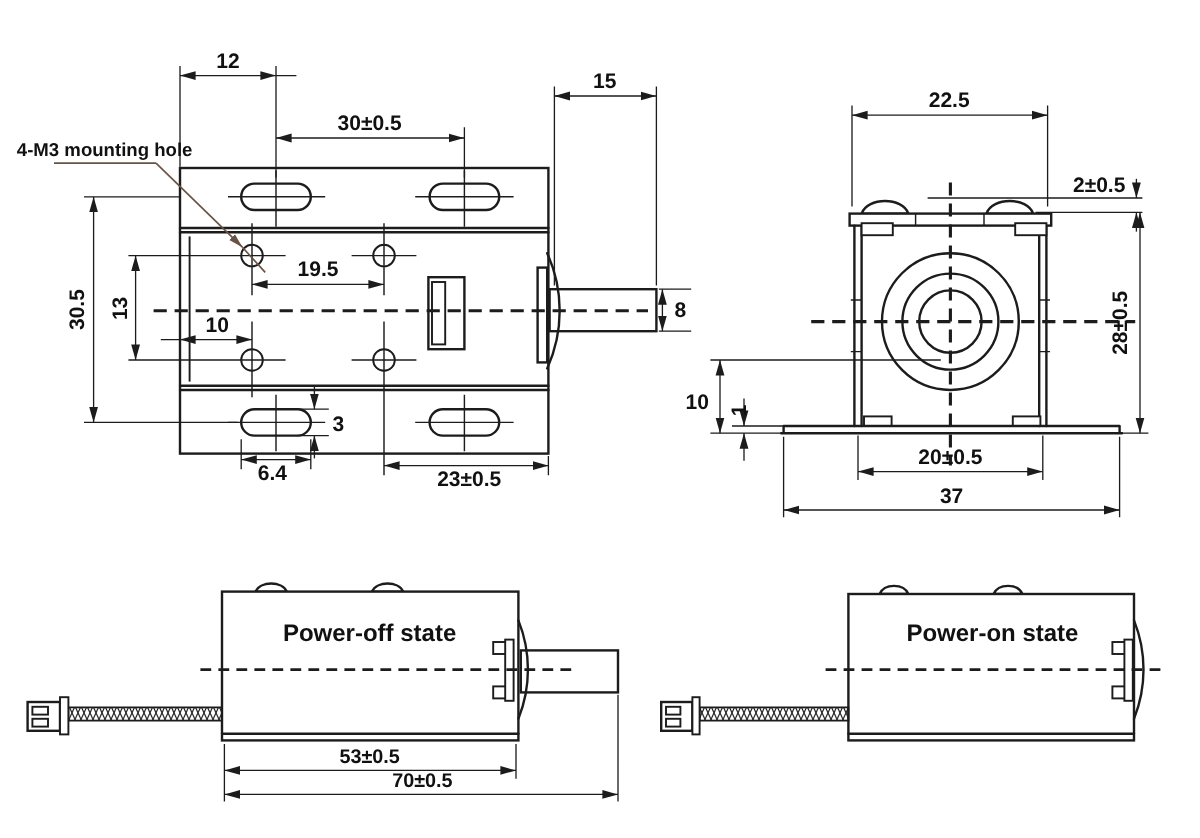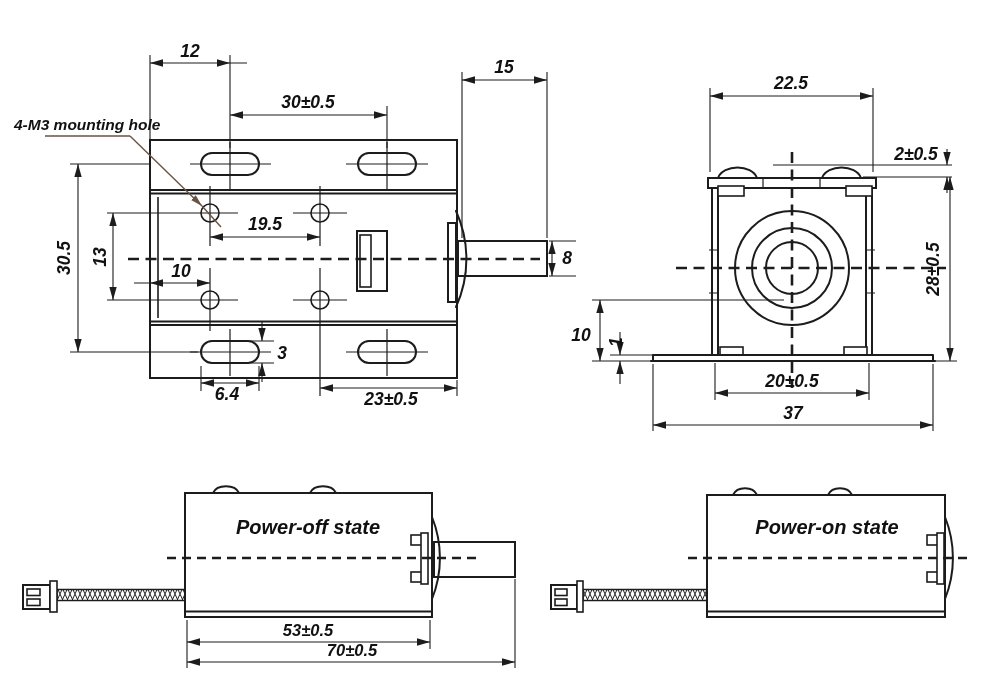--- a/index.html
+++ b/index.html
@@ -1,17 +1,17 @@
 <!DOCTYPE html>
 <html style="--line: #1c1c1c; --leader: #6a5244; --background: #ffffff;"><head>
 <meta charset="utf-8">
 <style>
   :root { --line:#1c1c1c; --leader:#6a5244; --background:#ffffff; }
   html,body { margin:0; padding:0; background:var(--background); }
-  .stage { width:1000px; height:698px; position:relative; background:var(--background);font-style:italic; }
+  .stage { width:1000px; height:698px; position:relative; background:var(--background); }
   svg text { font-family:"Liberation Sans","DejaVu Sans",sans-serif; fill:#111; }
   .ol  { fill:none; stroke:var(--line); stroke-width:2; stroke-linecap:round; }
   .olf { fill:#fff;  stroke:var(--line); stroke-width:2; }
   .olf2{ fill:#fff;  stroke:var(--line); stroke-width:1.6; }
   .tl  { fill:none; stroke:var(--line); stroke-width:1.2; }
   .dim { fill:none; stroke:var(--line); stroke-width:1.1; }
   .cl  { fill:none; stroke:var(--line); stroke-width:2.6; stroke-dasharray:11 6.5; }
   .cl2 { fill:none; stroke:var(--line); stroke-width:2.3; stroke-dasharray:9 6; }
   .leader { fill:none; stroke:var(--leader); stroke-width:1.4; }
   .dt  { font-size:17.5px; font-weight:600; text-anchor:middle; }

